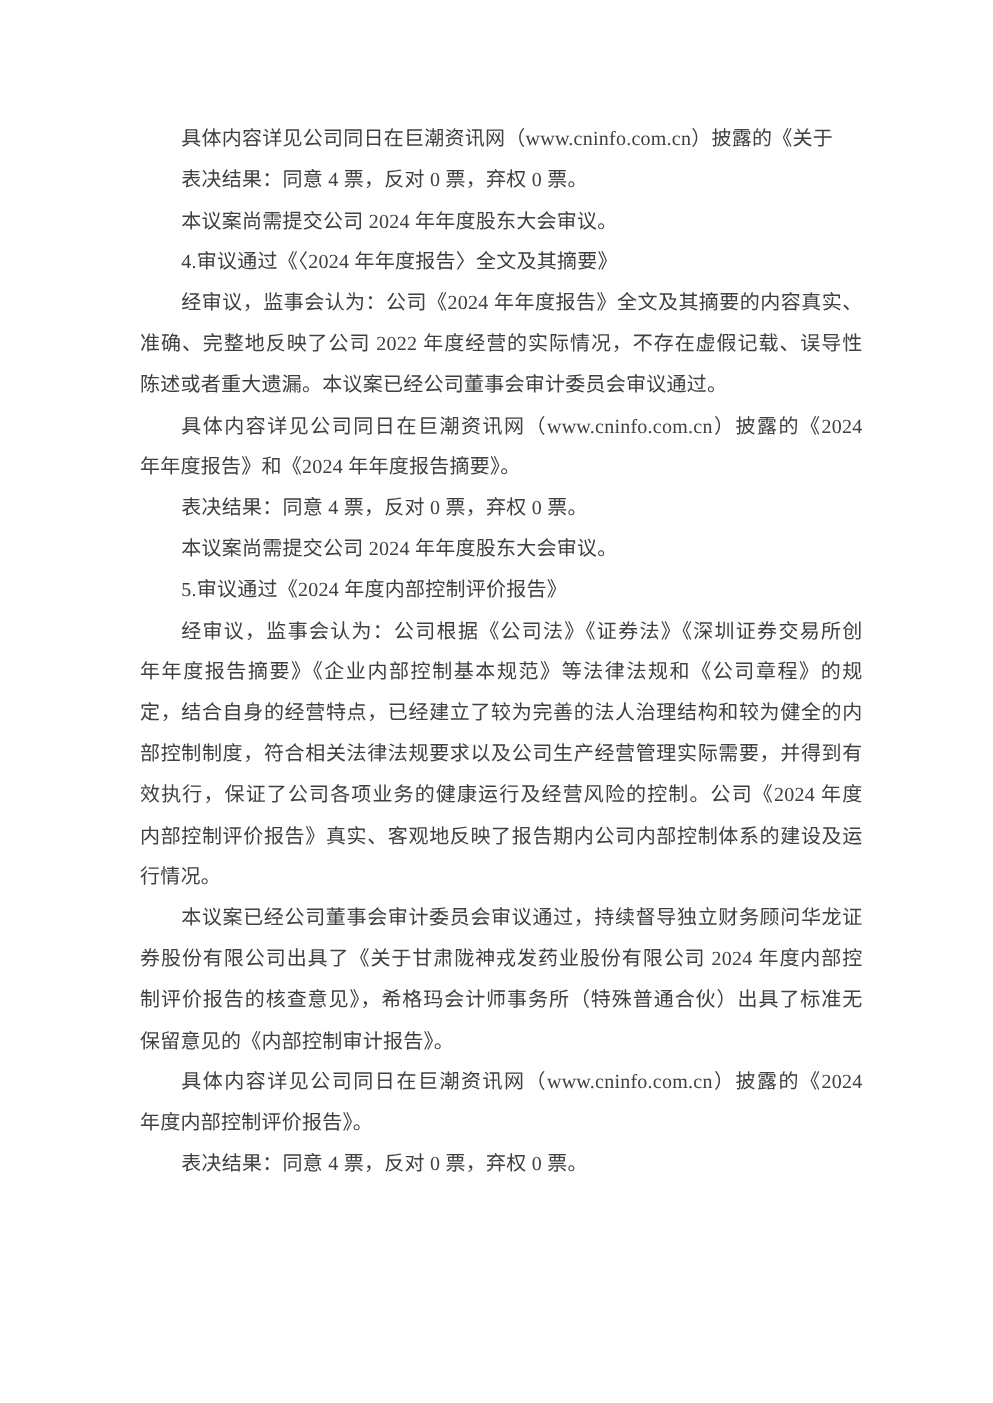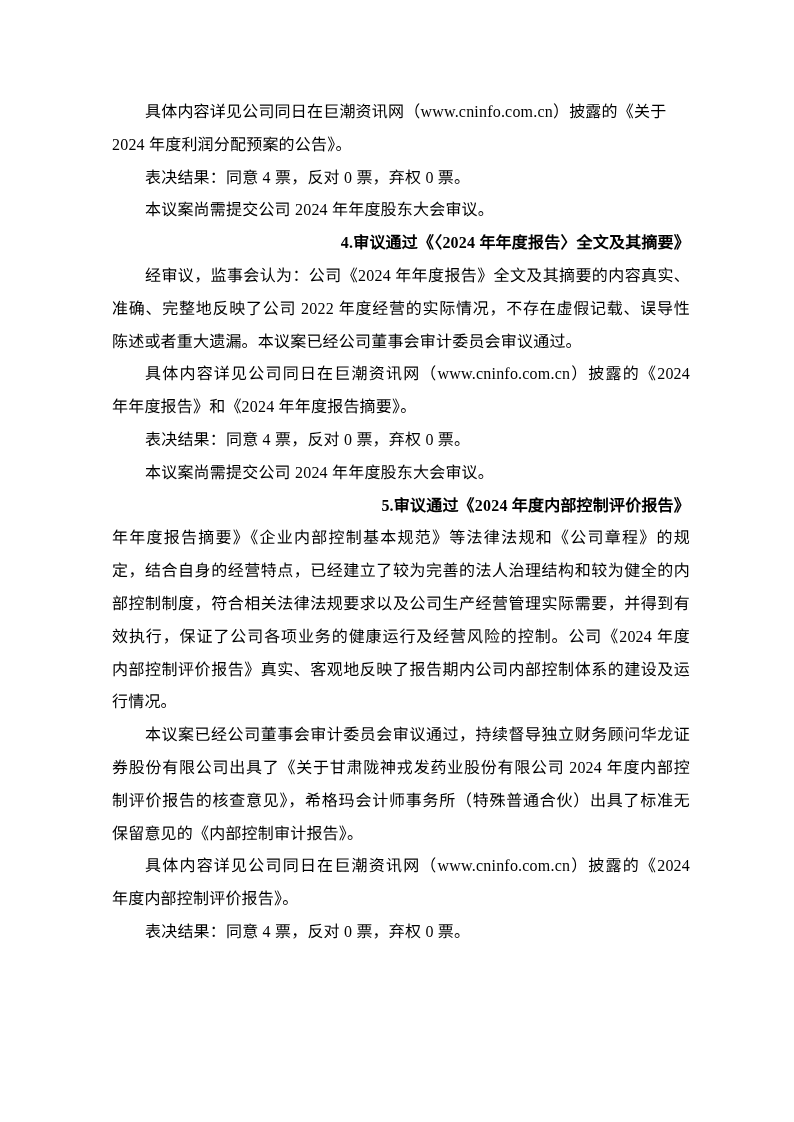--- a/index.html
+++ b/index.html
@@ -33,42 +33,41 @@
   }
   .line.indent {
     text-indent: 33px;
   }
   .line.justify {
     white-space: normal;
     text-align: justify;
     text-align-last: justify;
   }
   .line.heading {
-    font-weight: bold;
-    text-align: right;
+    font-weight: normal;
   }
 </style>
 </head>
 <body>
 
-<div class="page" style="background: rgb(255, 255, 255); color: #000000;">
+<div class="page" style="background: rgb(255, 255, 255); color: #404040;">
   <div class="content">
       <div class="line indent">具体内容详见公司同日在巨潮资讯网（www.cninfo.com.cn）披露的《关于</div>
-      <div class="line">2024 年度利润分配预案的公告》。</div>
       <div class="line indent">表决结果：同意 4 票，反对 0 票，弃权 0 票。</div>
       <div class="line indent">本议案尚需提交公司 2024 年年度股东大会审议。</div>
       <div class="line heading indent">4.审议通过《〈2024 年年度报告〉全文及其摘要》</div>
       <div class="line indent justify">经审议，监事会认为：公司《2024 年年度报告》全文及其摘要的内容真实、</div>
       <div class="line justify">准确、完整地反映了公司 2022 年度经营的实际情况，不存在虚假记载、误导性</div>
       <div class="line">陈述或者重大遗漏。本议案已经公司董事会审计委员会审议通过。</div>
       <div class="line indent justify">具体内容详见公司同日在巨潮资讯网（www.cninfo.com.cn）披露的《2024</div>
       <div class="line">年年度报告》和《2024 年年度报告摘要》。</div>
       <div class="line indent">表决结果：同意 4 票，反对 0 票，弃权 0 票。</div>
       <div class="line indent">本议案尚需提交公司 2024 年年度股东大会审议。</div>
       <div class="line heading indent">5.审议通过《2024 年度内部控制评价报告》</div>
+      <div class="line indent justify">经审议，监事会认为：公司根据《公司法》《证券法》《深圳证券交易所创</div>
       <div class="line justify">年年度报告摘要》《企业内部控制基本规范》等法律法规和《公司章程》的规</div>
       <div class="line justify">定，结合自身的经营特点，已经建立了较为完善的法人治理结构和较为健全的内</div>
       <div class="line justify">部控制制度，符合相关法律法规要求以及公司生产经营管理实际需要，并得到有</div>
       <div class="line justify">效执行，保证了公司各项业务的健康运行及经营风险的控制。公司《2024 年度</div>
       <div class="line justify">内部控制评价报告》真实、客观地反映了报告期内公司内部控制体系的建设及运</div>
       <div class="line">行情况。</div>
       <div class="line indent justify">本议案已经公司董事会审计委员会审议通过，持续督导独立财务顾问华龙证</div>
       <div class="line justify">券股份有限公司出具了《关于甘肃陇神戎发药业股份有限公司 2024 年度内部控</div>
       <div class="line justify">制评价报告的核查意见》，希格玛会计师事务所（特殊普通合伙）出具了标准无</div>
       <div class="line">保留意见的《内部控制审计报告》。</div>

